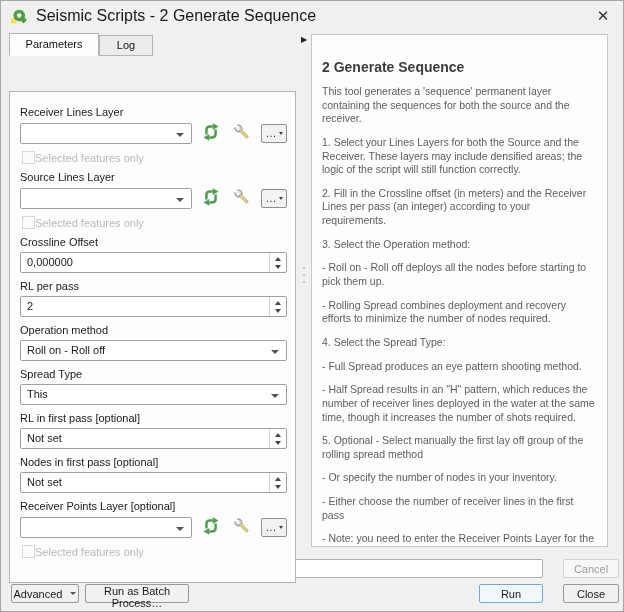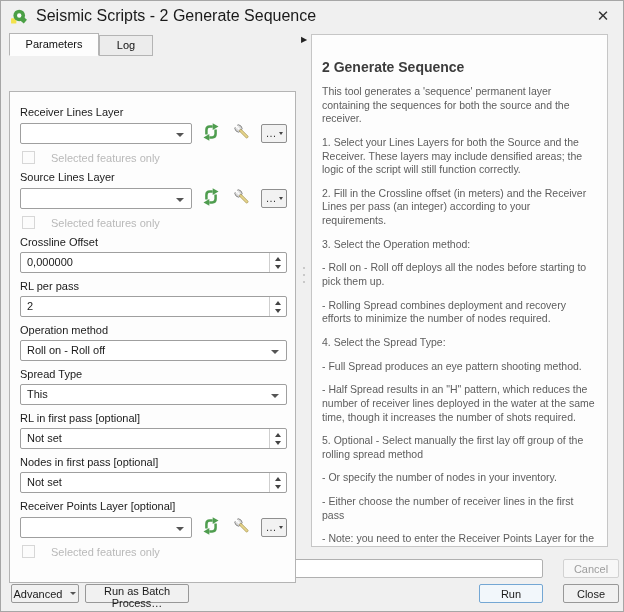--- a/index.html
+++ b/index.html
@@ -43,21 +43,21 @@
                align-items:center; justify-content:center; gap:4px; }
   .arr-up { width:0; height:0; border-left:3.5px solid transparent;
             border-right:3.5px solid transparent; border-bottom:4px solid #444; }
   .arr-dn { width:0; height:0; border-left:3.5px solid transparent;
             border-right:3.5px solid transparent; border-top:4px solid #444; }
   .icon-btn { border:none; background:transparent; width:24px; height:22px; padding:0; }
   .dots-btn { width:26px; height:19px; border:1px solid #8f8f8f; border-radius:2px;
               background:#f2f2f2; font-size:11px; color:#333; line-height:13px;
               display:flex; align-items:center; justify-content:center; gap:2px; }
   .dots-btn .arr-dn { border-left-width:2.5px; border-right-width:2.5px; border-top-width:3px; }
-  .checkbox-row { display:flex; align-items:center; gap:16px; margin:7px 0 3px 2px; }
+  .checkbox-row { display:flex; align-items:center; gap:0; margin:7px 0 3px 2px; }
   .checkbox { width:13px; height:13px; border:1px solid #d7d7d7; background:#fcfcfc; }
   .checkbox-label { font-size:11px; color:#b9b9b9; }
   
   .split-arrow { position:absolute; left:297px; top:32px; width:12px; height:12px;
                  font-size:8px; color:#222; background:transparent; border:none; }
   .split-dots { position:absolute; left:301px; top:266px; width:3px; height:26px;
                 display:flex; flex-direction:column; gap:5px; align-items:center; }
   .split-dots i { width:2px; height:2px; background:#bdbdbd; border-radius:50%; }
   
   .help { position:absolute; left:310px; top:33px; width:297px; height:513px;

